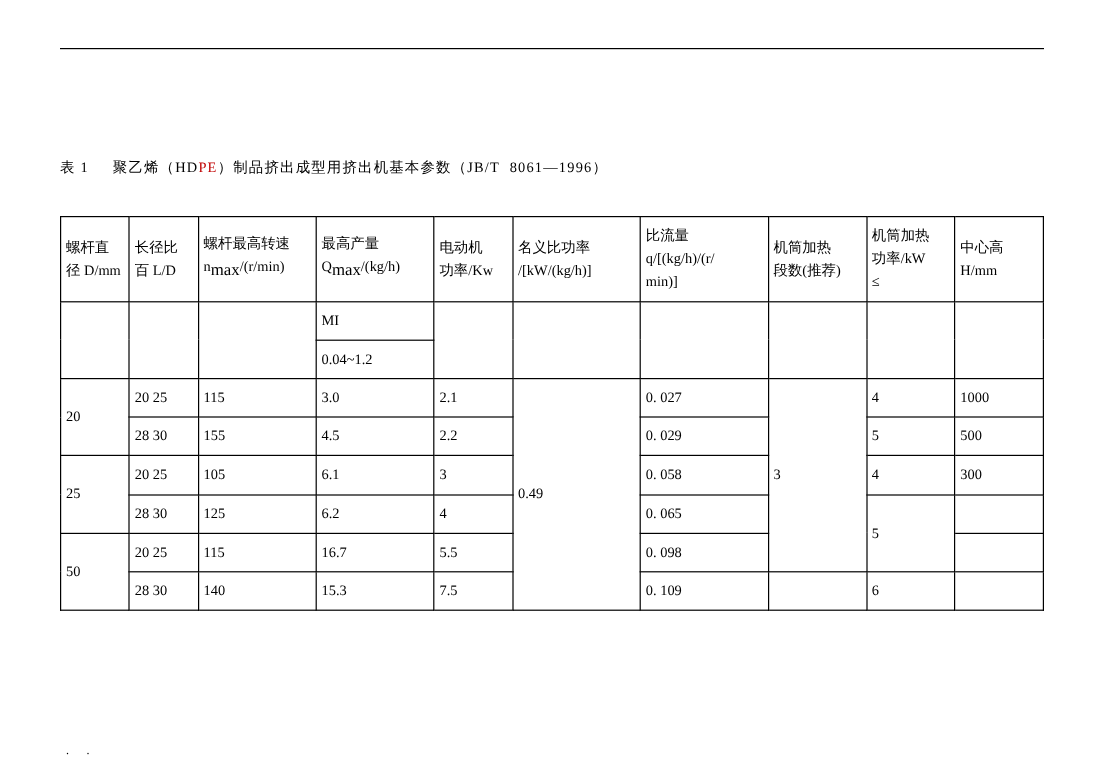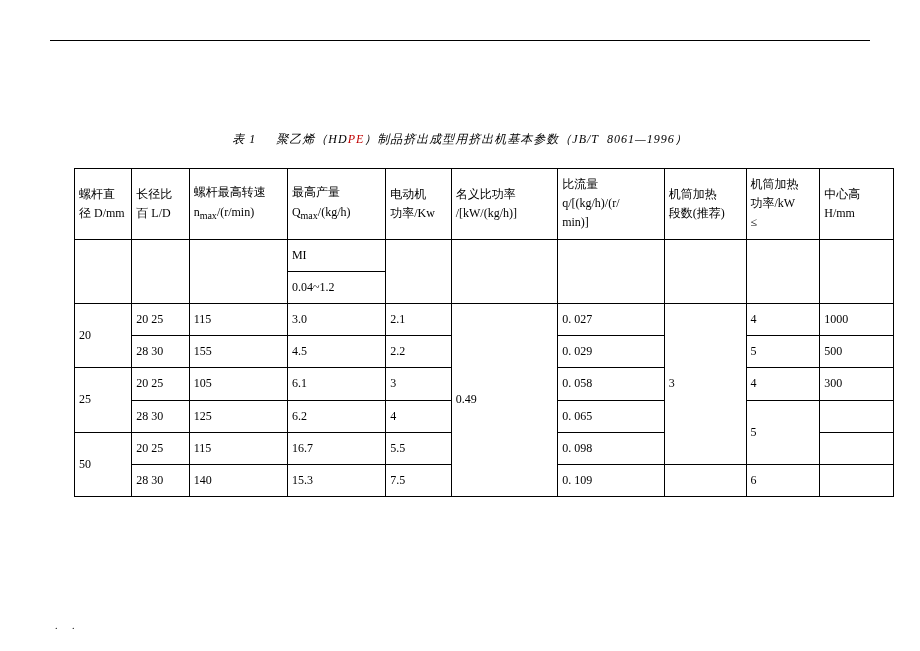--- a/index.html
+++ b/index.html
@@ -15,42 +15,40 @@
     position: relative;
   }
   .page {
     padding: 40px 50px 0 50px;
   }
   .top-rule {
     border-top: 1px solid #000;
     margin-bottom: 90px;
   }
   .caption {
-    text-align: center;
-    margin-bottom: 20px;
+    text-align: left;
+    margin-bottom: 32px;
     letter-spacing: 1px;
-    font-style: italic;
   }
   .caption .pe { color: #c00000; }
   table {
     border-collapse: collapse;
     width: 100%;
     table-layout: fixed;
-    margin-left: 24px;
   }
   th, td {
     border: 1px solid #000;
     padding: 6px 4px;
     text-align: left;
     vertical-align: middle;
     font-weight: normal;
     word-break: break-all;
     line-height: 1.6;
   }
-  .sub { font-size: 10px; vertical-align: sub; }
+  .sub { font-size: 14px; vertical-align: sub; }
   .footer-dots {
     position: absolute;
     left: 55px;
     bottom: 20px;
     letter-spacing: 6px;
     font-size: 10px;
   }
 </style>
 </head>
 <body>

